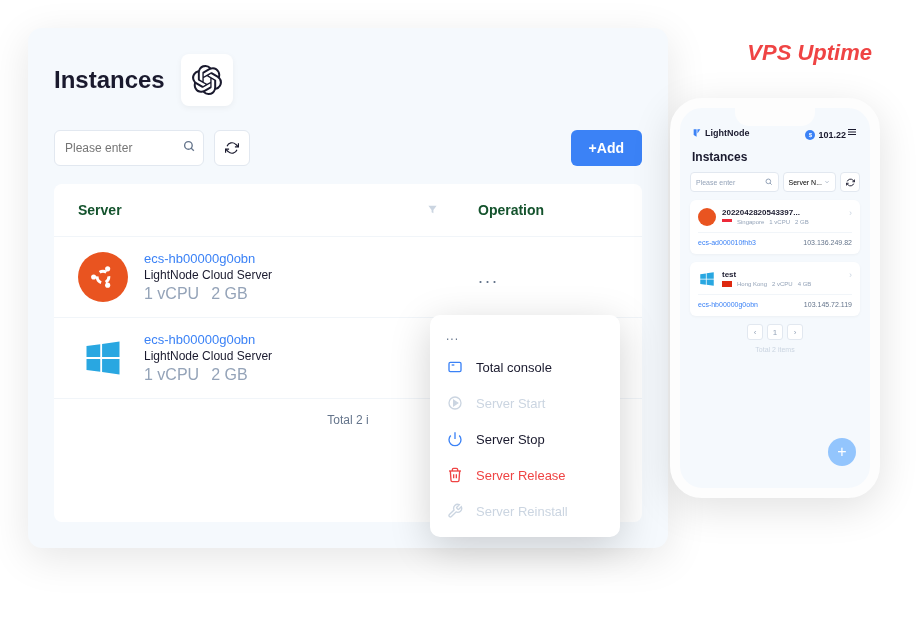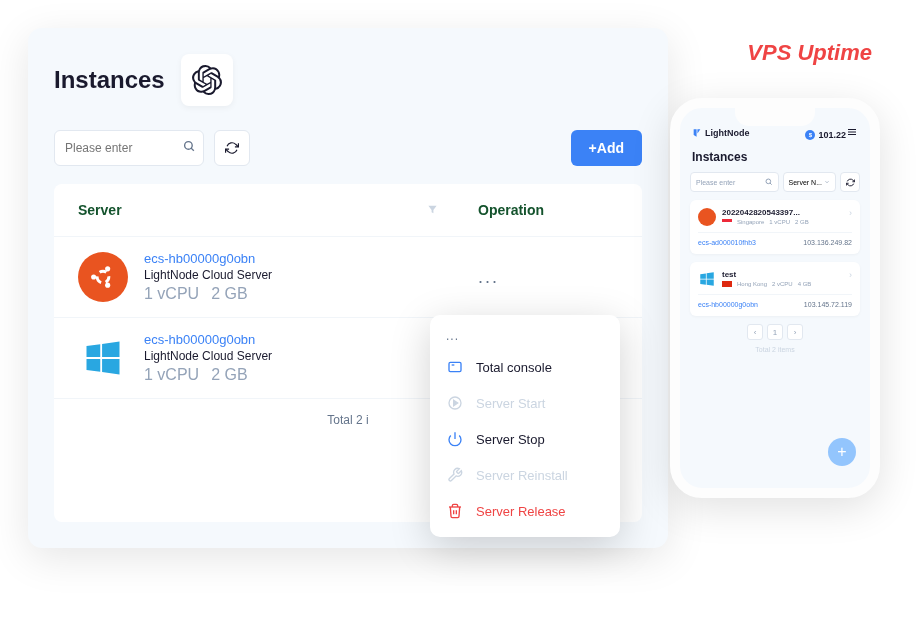--- a/index.html
+++ b/index.html
@@ -212,38 +212,38 @@
   </div>
   <div class="dd-item">
     <span class="dd-icon">
         <svg width="16" height="16" viewBox="0 0 24 24" fill="none" stroke="#3b82f6" stroke-width="2">
           <path d="M18.36 6.64a9 9 0 1 1-12.73 0"></path>
           <line x1="12" y1="2" x2="12" y2="12"></line>
         </svg>
       </span>
     <span>Server Stop</span>
   </div>
-  <div class="dd-item disabled">
-    <span class="dd-icon">
-        <svg width="16" height="16" viewBox="0 0 24 24" fill="none" stroke="#cbd5e1" stroke-width="2">
-          <path d="M14.7 6.3a1 1 0 0 0 0 1.4l1.6 1.6a1 1 0 0 0 1.4 0l3.77-3.77a6 6 0 0 1-7.94 7.94l-6.91 6.91a2.12 2.12 0 0 1-3-3l6.91-6.91a6 6 0 0 1 7.94-7.94l-3.76 3.76z"></path>
-        </svg>
-      </span>
-    <span>Server Reinstall</span>
-  </div>
   <div class="dd-item danger">
     <span class="dd-icon">
         <svg width="16" height="16" viewBox="0 0 24 24" fill="none" stroke="#ef4444" stroke-width="2">
           <polyline points="3 6 5 6 21 6"></polyline>
           <path d="M19 6l-1 14a2 2 0 0 1-2 2H8a2 2 0 0 1-2-2L5 6"></path>
           <path d="M10 11v6M14 11v6"></path>
           <path d="M8 6V4a2 2 0 0 1 2-2h4a2 2 0 0 1 2 2v2"></path>
         </svg>
       </span>
     <span>Server Release</span>
+  </div>
+  <div class="dd-item disabled">
+    <span class="dd-icon">
+        <svg width="16" height="16" viewBox="0 0 24 24" fill="none" stroke="#cbd5e1" stroke-width="2">
+          <path d="M14.7 6.3a1 1 0 0 0 0 1.4l1.6 1.6a1 1 0 0 0 1.4 0l3.77-3.77a6 6 0 0 1-7.94 7.94l-6.91 6.91a2.12 2.12 0 0 1-3-3l6.91-6.91a6 6 0 0 1 7.94-7.94l-3.76 3.76z"></path>
+        </svg>
+      </span>
+    <span>Server Reinstall</span>
   </div>
 </div>
 
 <div class="phone">
   <div class="notch"></div>
   <div class="ph-head">
     <div class="ph-logo">
       <svg width="10" height="10" viewBox="0 0 24 24">
           <path fill="#3b82f6" d="M4 3h7v18l-7-4zM13 3h7l-7 10z"></path>
         </svg>

